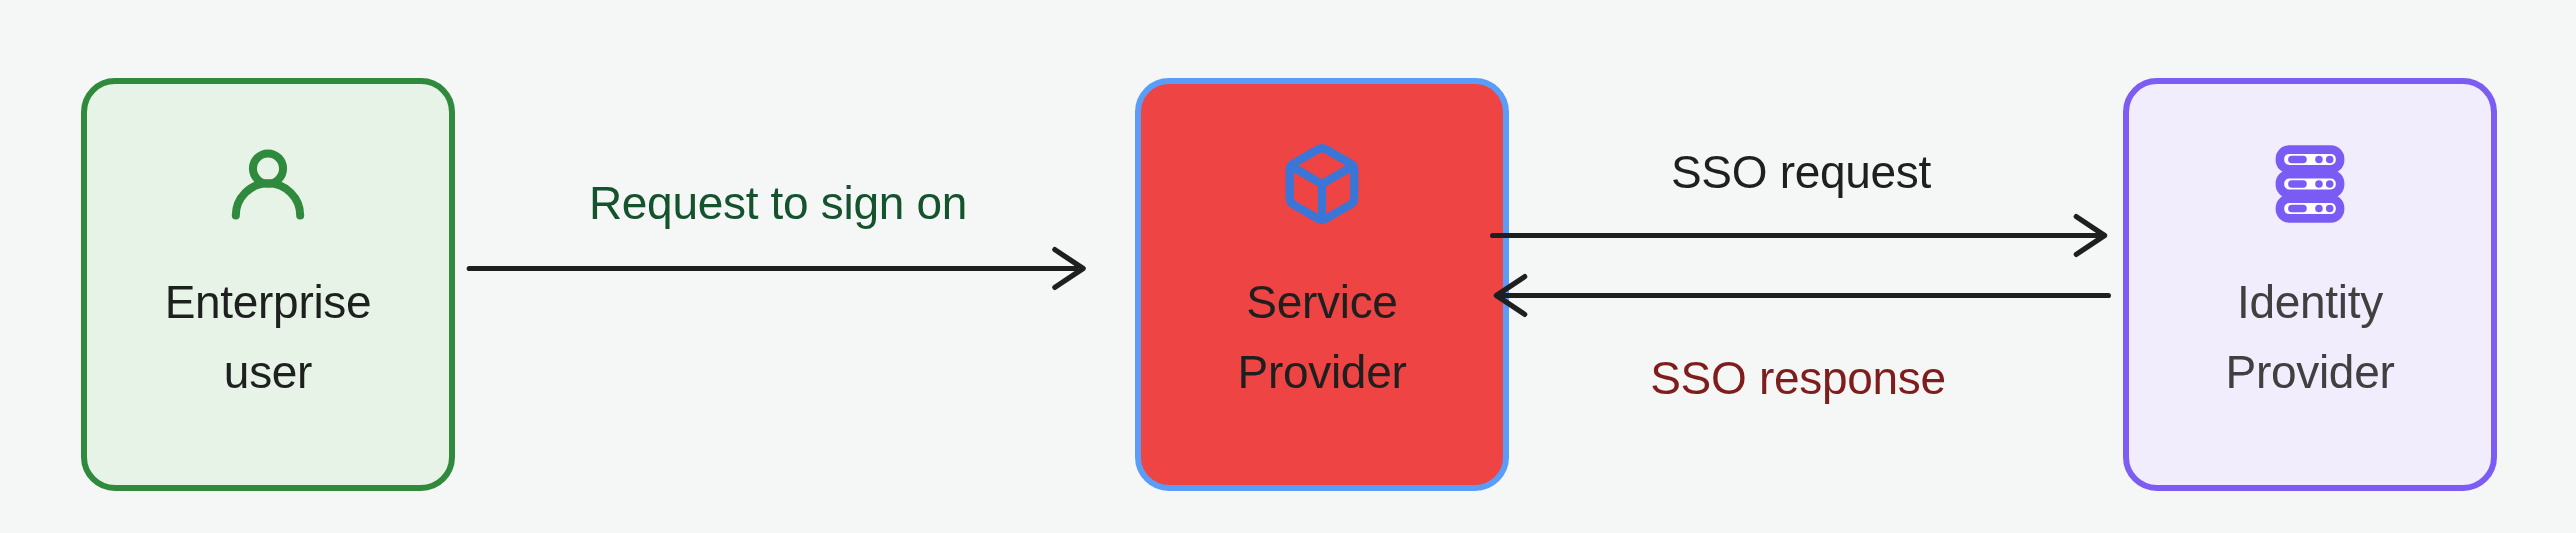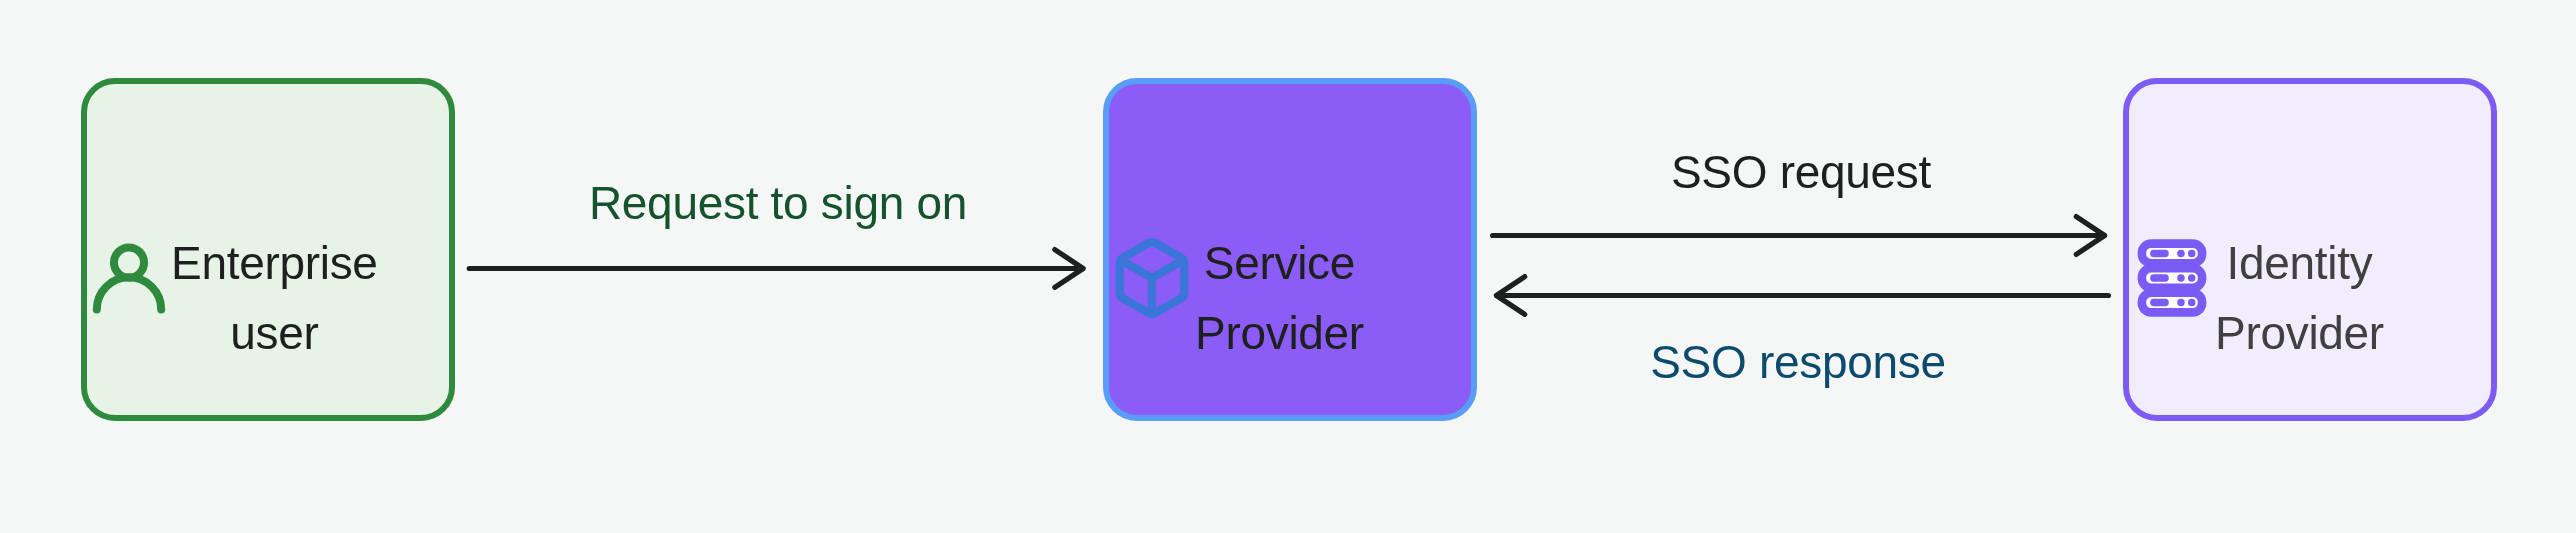--- a/index.html
+++ b/index.html
@@ -11,26 +11,26 @@
     position: relative;
     width: 2576px;
     height: 533px;
     background: #f5f6f6;
     overflow: hidden;
   }
   .node {
     position: absolute;
     top: 78px;
     width: 374px;
-    height: 343px;
+    height: 413px;
     box-sizing: border-box;
     border: 6.7px solid #000;
     border-radius: 34px;
     display: flex;
-    flex-direction: row;
+    flex-direction: column;
     align-items: center;
     padding-top: 57px;
   }
   .node-icon {
     height: 86px;
     display: flex;
     align-items: center;
     justify-content: center;
     flex: 0 0 auto;
   }
@@ -84,21 +84,21 @@
     <div class="node-icon" style="color: rgb(47, 138, 61);">
       <svg width="84" height="84" viewBox="0 0 24 24">
         <circle cx="12" cy="7.6" r="4.3" fill="none" stroke="currentColor" stroke-width="2.3"></circle>
         <path d="M21.2 21a9.2 9.2 0 0 0-18.4 0" fill="none" stroke="currentColor" stroke-width="2.3" stroke-linecap="round"></path>
       </svg>
     </div>
     <div class="node-label" style="color: rgb(30, 32, 31);">Enterprise
 user</div>
   </div>
 
-  <div class="node node-service" style="border-color: rgb(90, 157, 248); background-color: #8b5cf6;">
+  <div class="node node-service" style="border-color: rgb(90, 157, 248); background-color: #ef4444; margin-left: 32px;">
     <div class="node-icon" style="color: rgb(58, 118, 216);">
       <svg width="86" height="86" viewBox="0 0 24 24" fill="none" stroke="currentColor" stroke-width="2.3" stroke-linecap="round" stroke-linejoin="round">
         <path d="M21 16V8a2 2 0 0 0-1-1.73l-7-4a2 2 0 0 0-2 0l-7 4A2 2 0 0 0 3 8v8a2 2 0 0 0 1 1.73l7 4a2 2 0 0 0 2 0l7-4A2 2 0 0 0 21 16z"></path>
         <polyline points="3.27 6.96 12 12.01 20.73 6.96"></polyline>
         <line x1="12" y1="22.08" x2="12" y2="12"></line>
       </svg>
     </div>
     <div class="node-label" style="color: rgb(30, 32, 31);">Service
 Provider</div>
   </div>
@@ -133,16 +133,16 @@
   <div class="arrow-label label-sso-req" style="color: rgb(30, 32, 31);">SSO request</div>
   <svg class="arrow arrow-2" width="625" height="51" viewBox="0 0 656 54">
     <line x1="2" y1="27" x2="644" y2="27"></line>
     <polyline points="620,7 650,27 620,47"></polyline>
   </svg>
 
   <svg class="arrow arrow-3" width="625" height="51" viewBox="0 0 656 54">
     <line x1="10" y1="27" x2="654" y2="27"></line>
     <polyline points="36,7 6,27 36,47"></polyline>
   </svg>
-  <div class="arrow-label label-sso-resp" style="color: #0c4a6e;">SSO response</div>
+  <div class="arrow-label label-sso-resp" style="color: #7f1d1d; margin-top: 16px;">SSO response</div>
 
 </div>
 
 
 </body></html>

